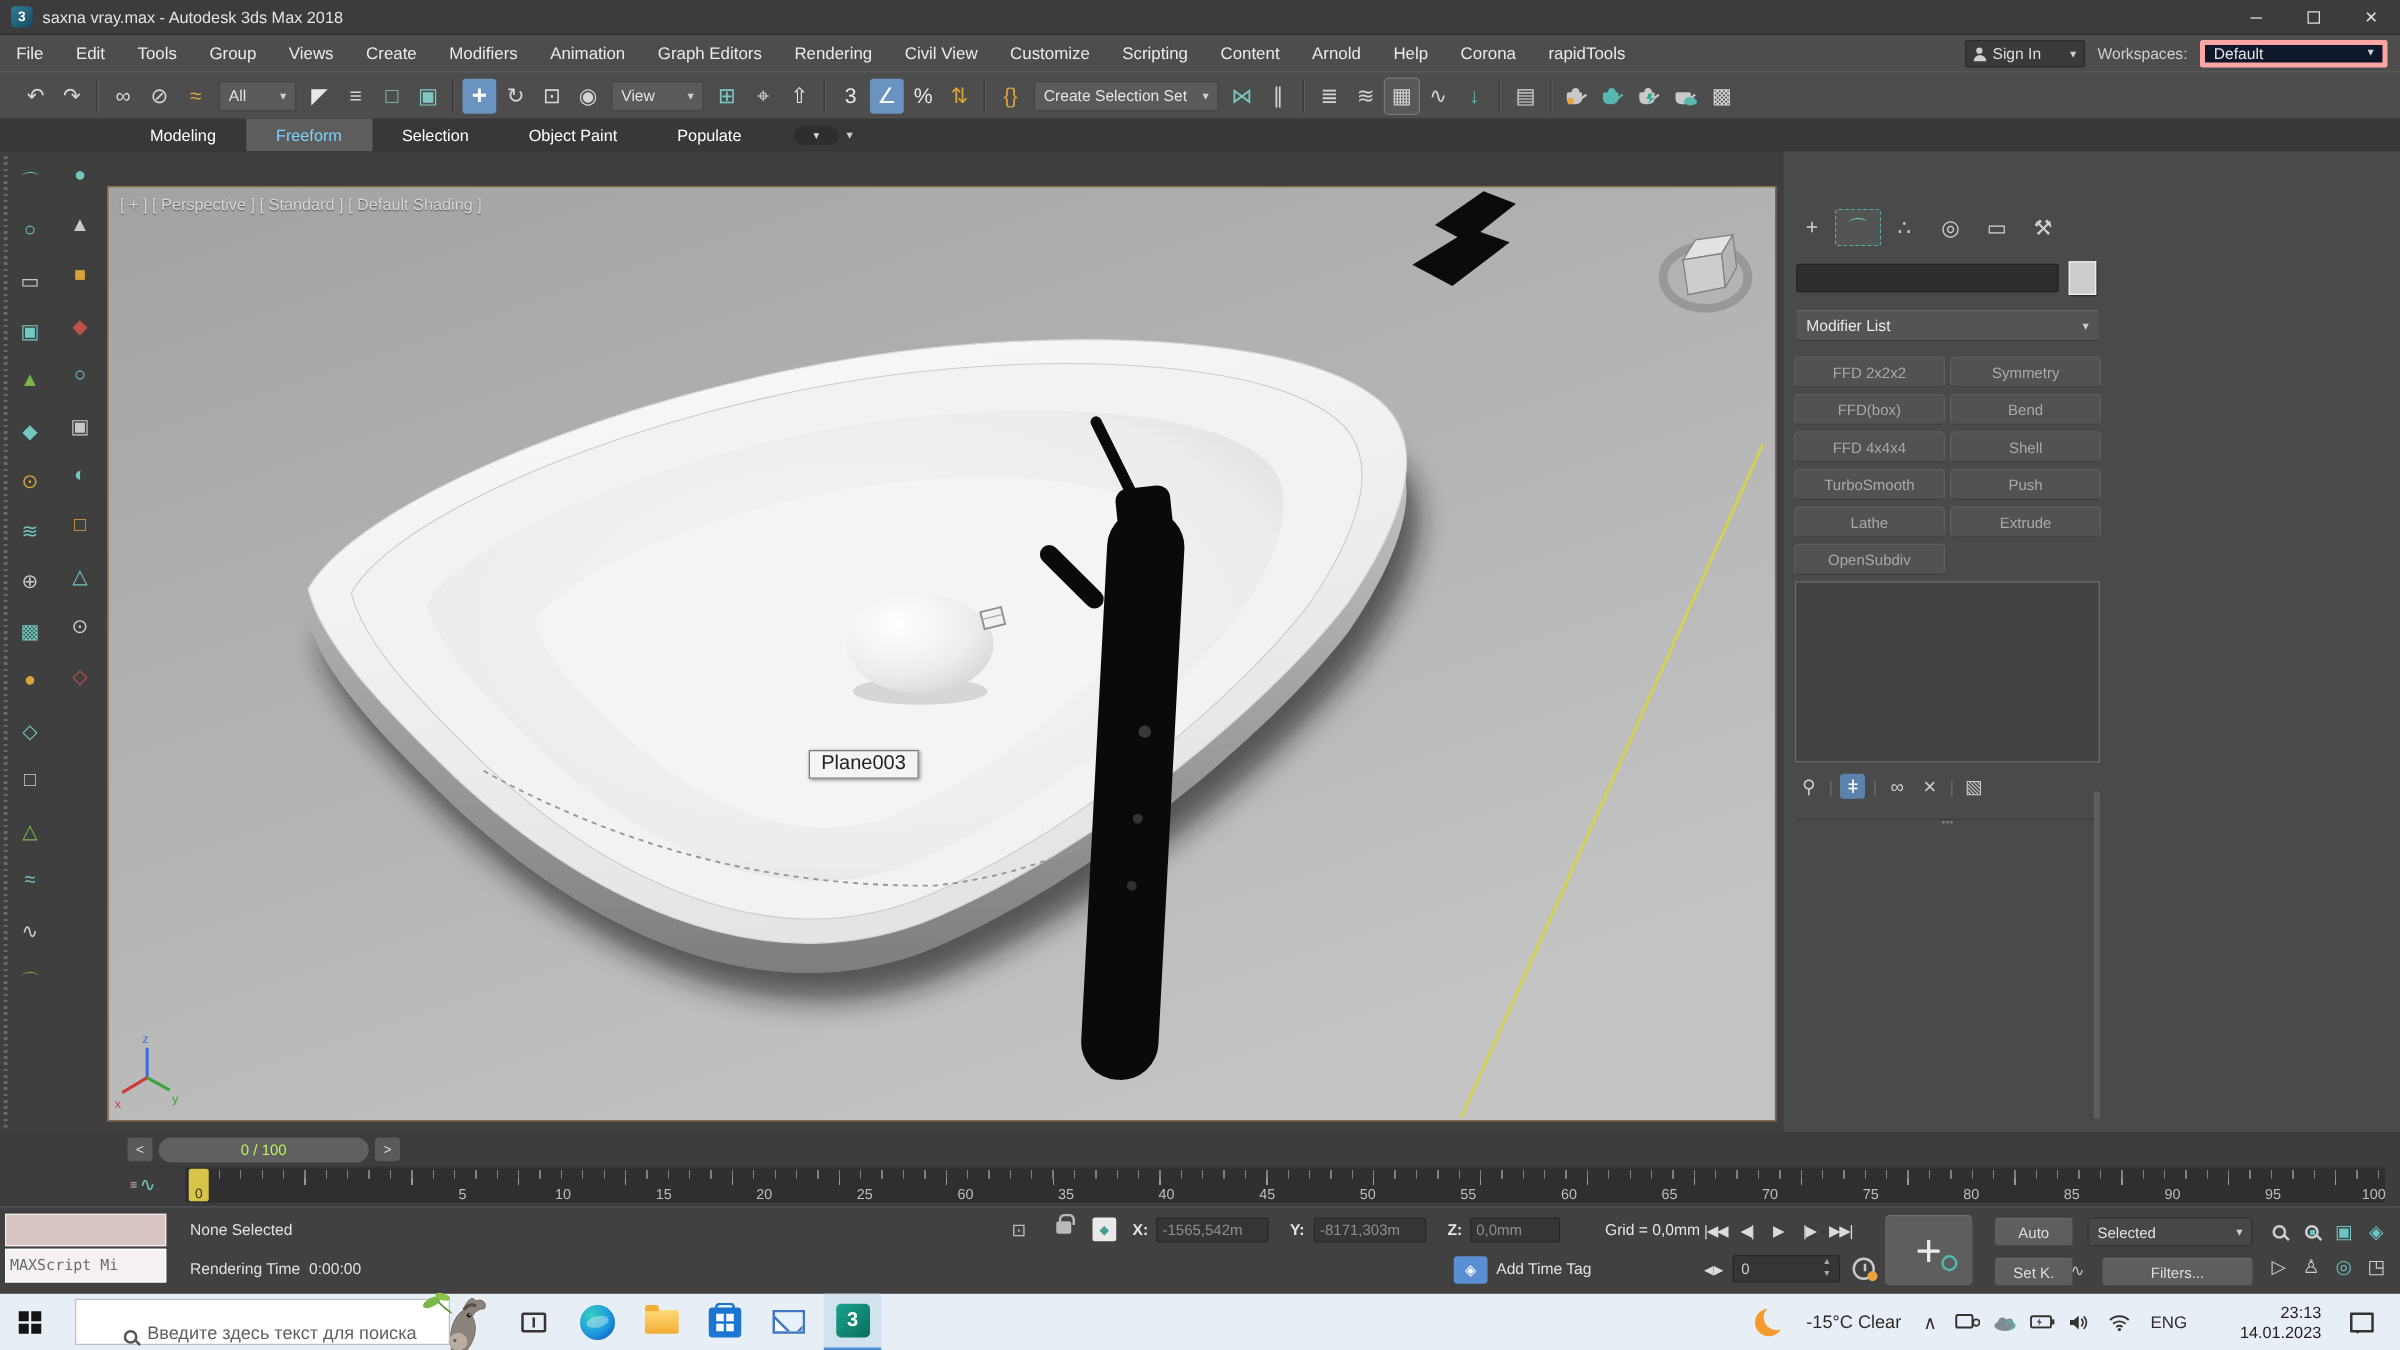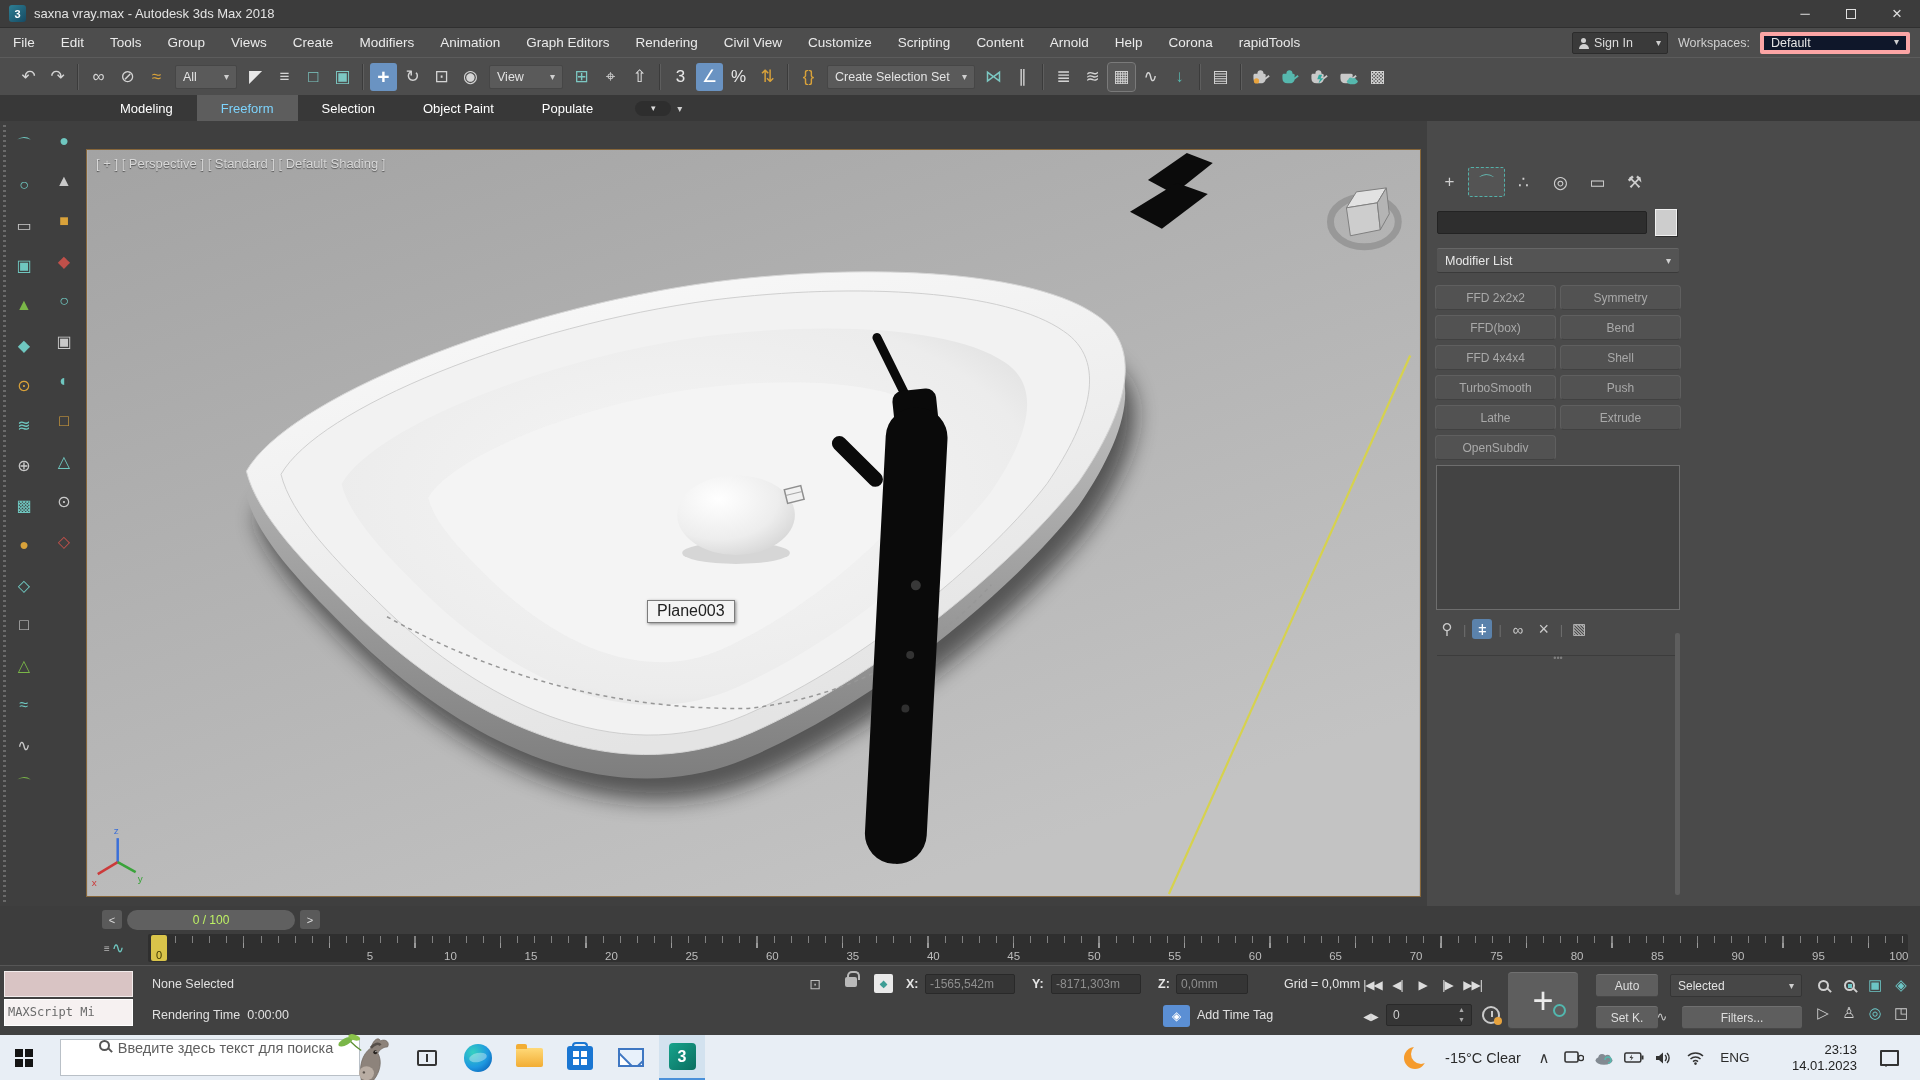--- a/index.html
+++ b/index.html
@@ -179,21 +179,21 @@
   .mag::after { content:""; position:absolute; width:6px; height:2px; background:#d0d0d0;
                 right:-5px; bottom:-2px; transform:rotate(45deg); }
   .mag.teal::before { content:""; position:absolute; left:2px; top:2px; width:4px; height:4px; background:#6cc5c5; }
 
   
   .tb-item { position:absolute; top:0; height:45px; display:flex; align-items:center; justify-content:center; }
   .startlogo { left:0; width:48px; }
   .startlogo .grid4 { display:grid; grid-template-columns:8px 8px; grid-auto-rows:8px; gap:2px; }
   .startlogo .grid4 span { background:#141414; }
   .searchbox { left:60px; width:300px; top:4px; height:37px; background:#fff; border:1px solid #b9c0c7;
-               display:flex; align-items:flex-start; padding-left:12px; gap:8px; }
+               display:flex; align-items:flex-end; padding-left:12px; gap:8px; }
   .searchbox .sgl { width:11px; height:11px; border:2px solid #555; border-radius:50%; position:relative; flex:none; }
   .searchbox .sgl::after { content:""; position:absolute; width:6px; height:2px; background:#555;
                            right:-5px; bottom:-2px; transform:rotate(45deg); }
   .searchbox .stext { font-size:14.5px; color:#5f5f5f; white-space:nowrap; }
   .donkey { position:absolute; left:330px; top:-2px; width:66px; height:49px; }
   .tbapp { width:46px; }
   .taskview-g { width:20px; height:16px; border:2px solid #353535; border-radius:2px; position:relative; }
   .taskview-g::after { content:""; position:absolute; right:3px; top:2px; bottom:2px; width:4px; border-left:2px solid #353535; }
   .edge-g { width:28px; height:28px; border-radius:50%;
             background:radial-gradient(circle at 32% 30%, #35d0c0, #1e98e0 55%, #0a5fb4 90%); position:relative; }

